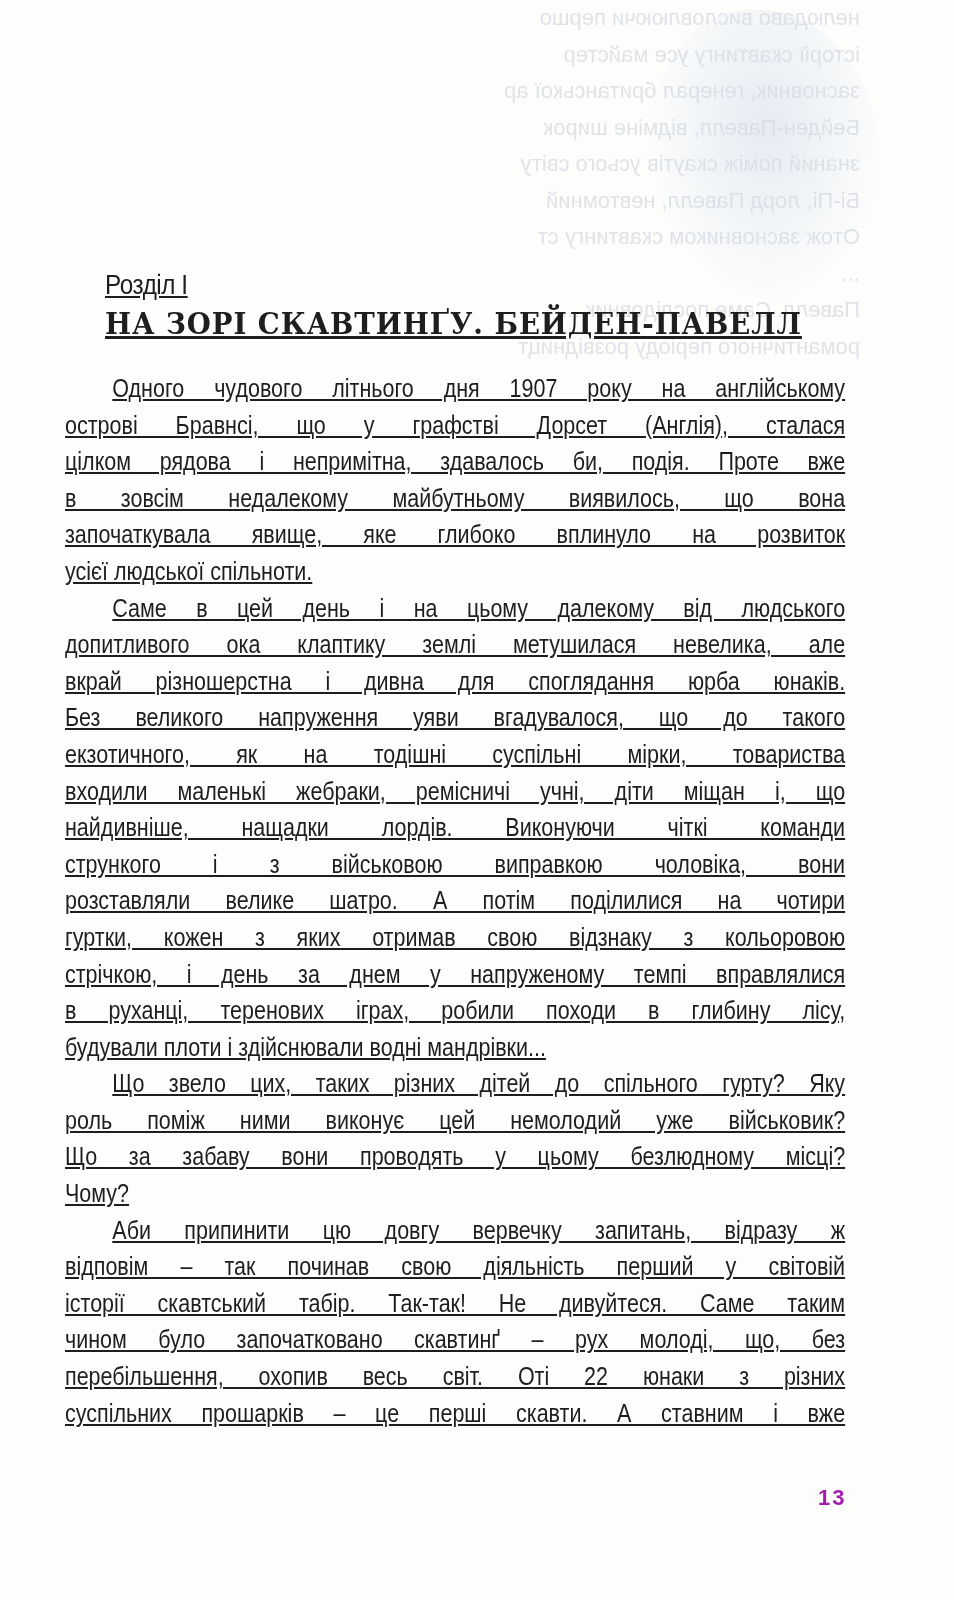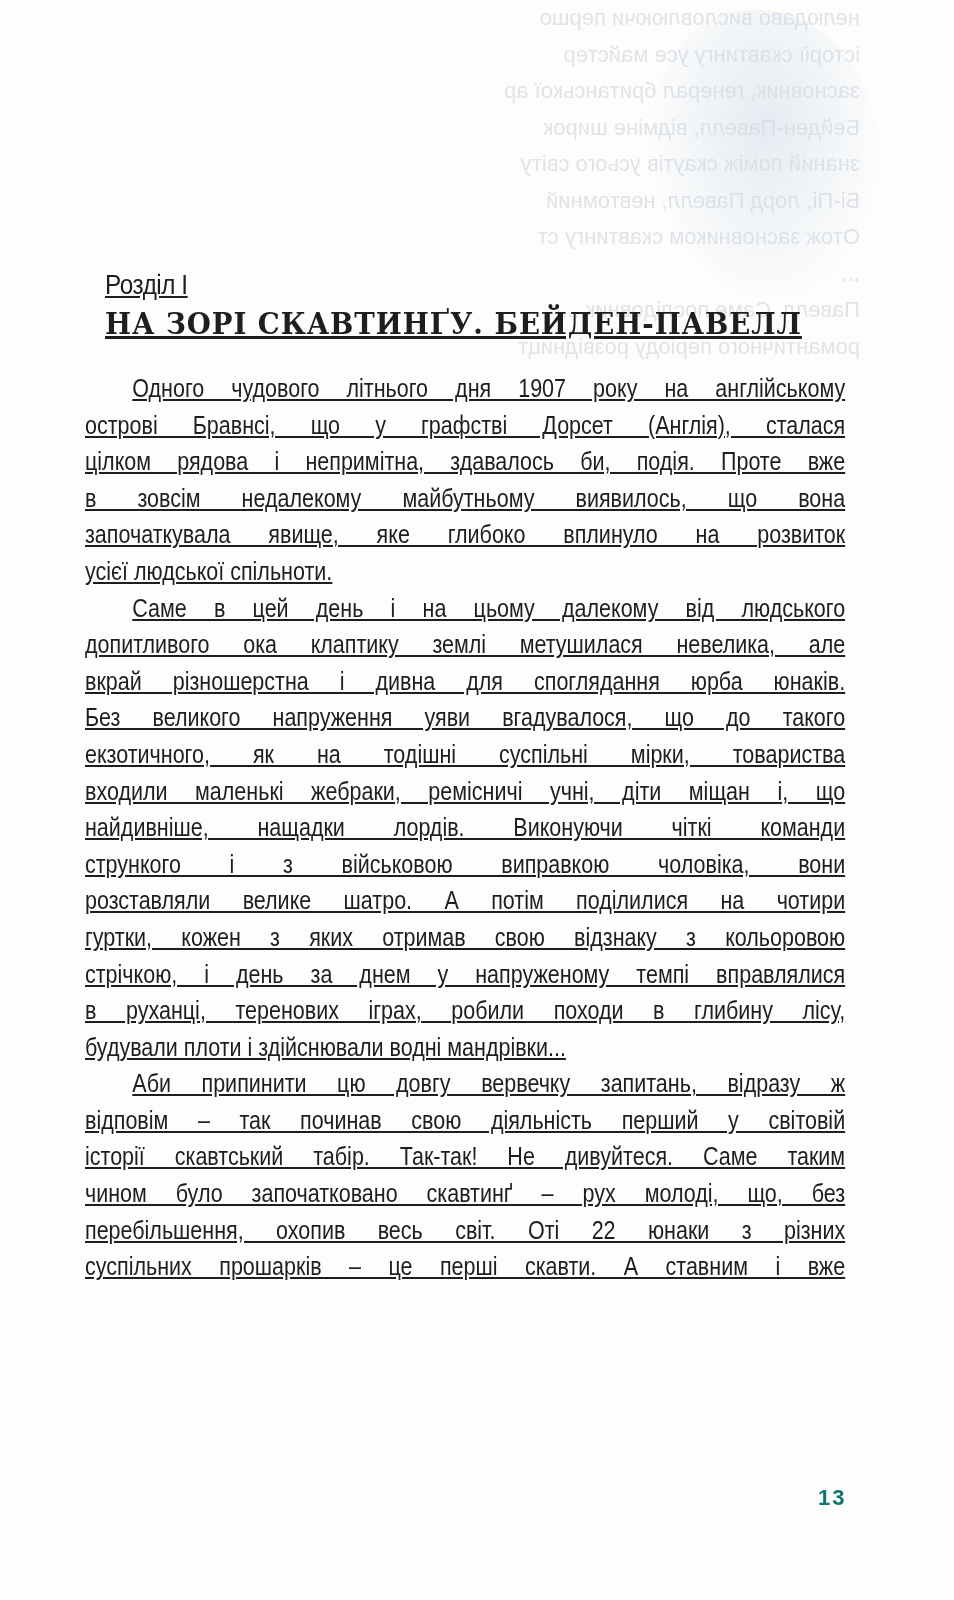--- a/index.html
+++ b/index.html
@@ -65,21 +65,20 @@
       line-height: 40px;
       margin-left: 40px;
       margin-top: 2px;
       letter-spacing: 1px;
       white-space: nowrap;
       transform: scaleX(0.92);
       transform-origin: left center;
     }
     .body-text {
       margin-top: 26px;
-      margin-left: 20px;
     }
     .para {
       font-size: 25px;
       line-height: 36.6px;
       text-align: justify;
       text-align-last: left;
       margin: 0;
     }
     .line {
       display: block;
@@ -97,21 +96,21 @@
       padding-left: 55px;
       width: calc(116% - 55px);
     }
     .page-number {
       position: absolute;
       left: 818px;
       top: 1485px;
       font-size: 22px;
       font-weight: bold;
       letter-spacing: 2px;
-      color: #0f766e;
+      color: #a21caf;
     }
   </style>
 </head>
 <body>
 
 <div class="page">
 
   <div class="bleed-figure"></div>
   <div class="bleed">
     <div>нелюдаво висловлюючи першо</div>
@@ -148,20 +147,26 @@
         <span class="line">входили маленькі жебраки, ремісничі учні, діти міщан і, що</span>
         <span class="line">найдивніше, нащадки лордів. Виконуючи чіткі команди</span>
         <span class="line">стрункого і з військовою виправкою чоловіка, вони</span>
         <span class="line">розставляли велике шатро. А потім поділилися на чотири</span>
         <span class="line">гуртки, кожен з яких отримав свою відзнаку з кольоровою</span>
         <span class="line">стрічкою, і день за днем у напруженому темпі вправлялися</span>
         <span class="line">в руханці, теренових іграх, робили походи в глибину лісу,</span>
         <span class="line last">будували плоти і здійснювали водні мандрівки...</span>
       </p>
       <p class="para">
+        <span class="line indent">Що звело цих, таких різних дітей до спільного гурту? Яку</span>
+        <span class="line">роль поміж ними виконує цей немолодий уже військовик?</span>
+        <span class="line">Що за забаву вони проводять у цьому безлюдному місці?</span>
+        <span class="line last">Чому?</span>
+      </p>
+      <p class="para">
         <span class="line indent">Аби припинити цю довгу вервечку запитань, відразу ж</span>
         <span class="line">відповім – так починав свою діяльність перший у світовій</span>
         <span class="line">історії скавтський табір. Так-так! Не дивуйтеся. Саме таким</span>
         <span class="line">чином було започатковано скавтинґ – рух молоді, що, без</span>
         <span class="line">перебільшення, охопив весь світ. Оті 22 юнаки з різних</span>
         <span class="line">суспільних прошарків – це перші скавти. А ставним і вже</span>
       </p>
     </div>
   </div>
 

